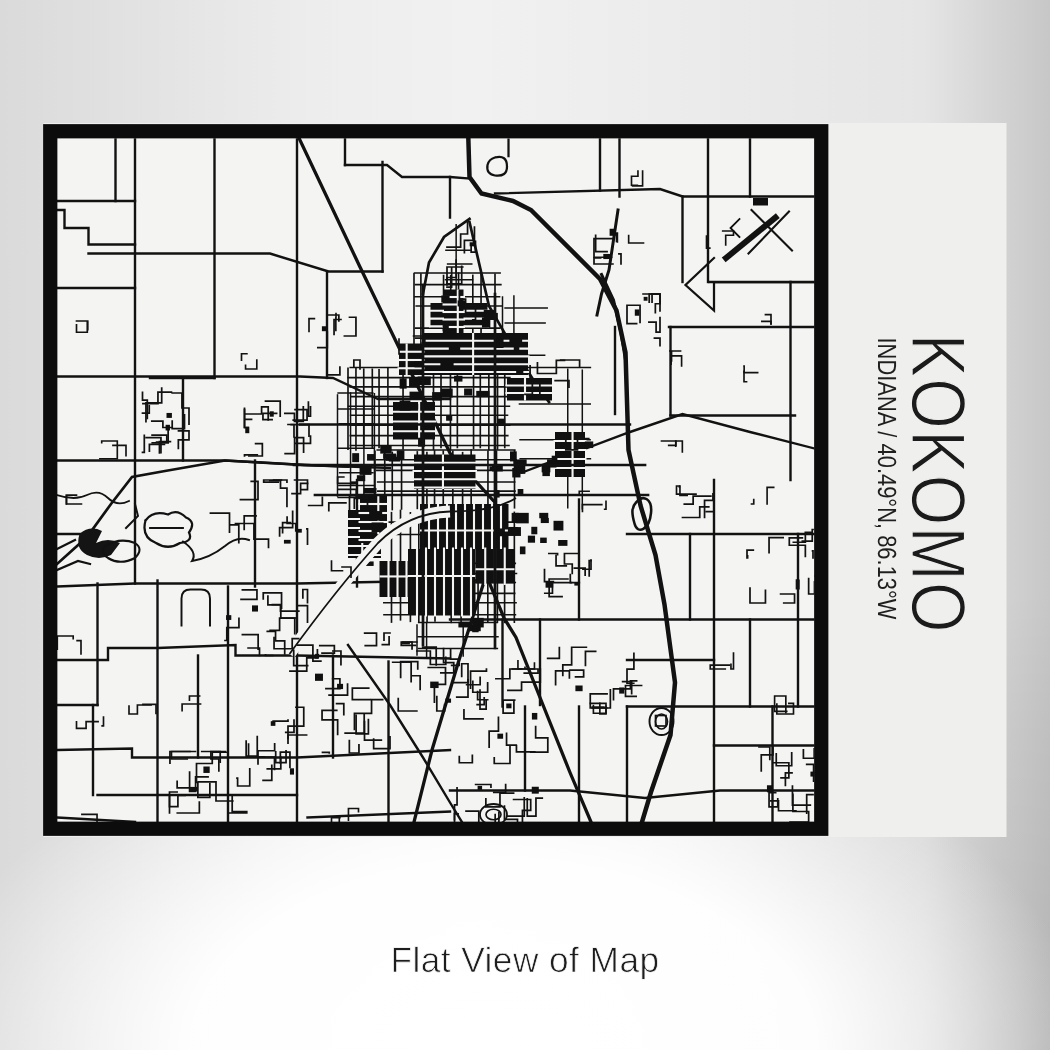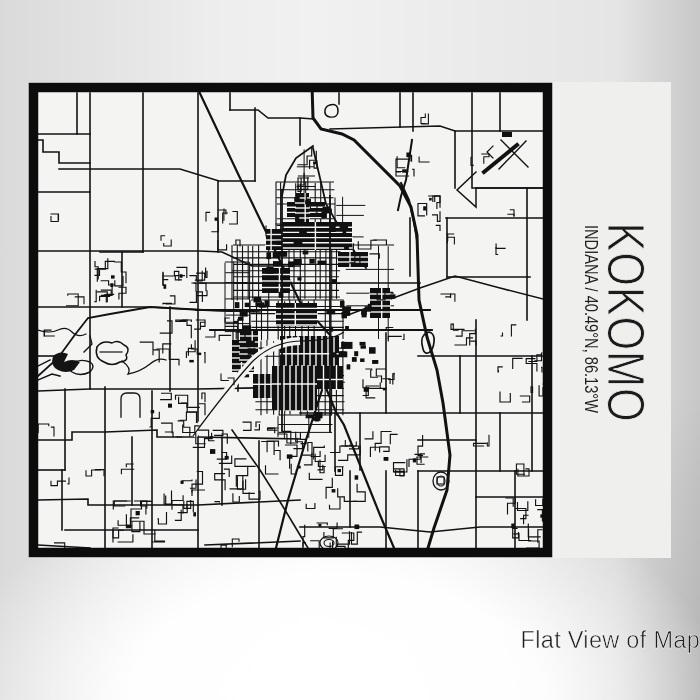--- a/index.html
+++ b/index.html
@@ -1,20 +1,20 @@
 <!DOCTYPE html>
 <html><head><meta charset="utf-8"><style>
 html,body{margin:0;padding:0;width:700px;height:700px;overflow:hidden;}
 body{font-family:"Liberation Sans",sans-serif;
 background:
  radial-gradient(ellipse 520px 310px at 335px 700px, rgba(255,255,255,1) 0%, rgba(255,255,255,.95) 40%, rgba(255,255,255,0) 75%),
  radial-gradient(circle 420px at 720px 720px, rgba(0,0,0,0.10) 0%, rgba(0,0,0,0.04) 55%, rgba(0,0,0,0) 78%),
  linear-gradient(to right, #dadada 0%, #ededed 30%, #f1f1f1 45%, #eaeaea 70%, #e5e5e5 88%, #c7c7c7 100%);
 }
-.caption{position:absolute;left:0;top:627px;width:700px;text-align:right;font-size:23.5px;color:#1d1d1d;letter-spacing:0.3px;-webkit-text-stroke:0.5px #fbfbfb;}
+.caption{position:absolute;left:0;top:627px;width:700px;text-align:center;font-size:23.5px;color:#1d1d1d;letter-spacing:0.3px;-webkit-text-stroke:0.5px #fbfbfb;}
 </style></head>
 <body>
 
 <svg width="700" height="700" viewBox="0 0 700 700" style="position:absolute;left:0;top:0">
 <clipPath id="mapclip">
       <rect x="38" y="92" width="505" height="457"></rect>
     </clipPath>
 
 <rect x="29" y="82" width="642" height="476" fill="#efefee"></rect>
 

